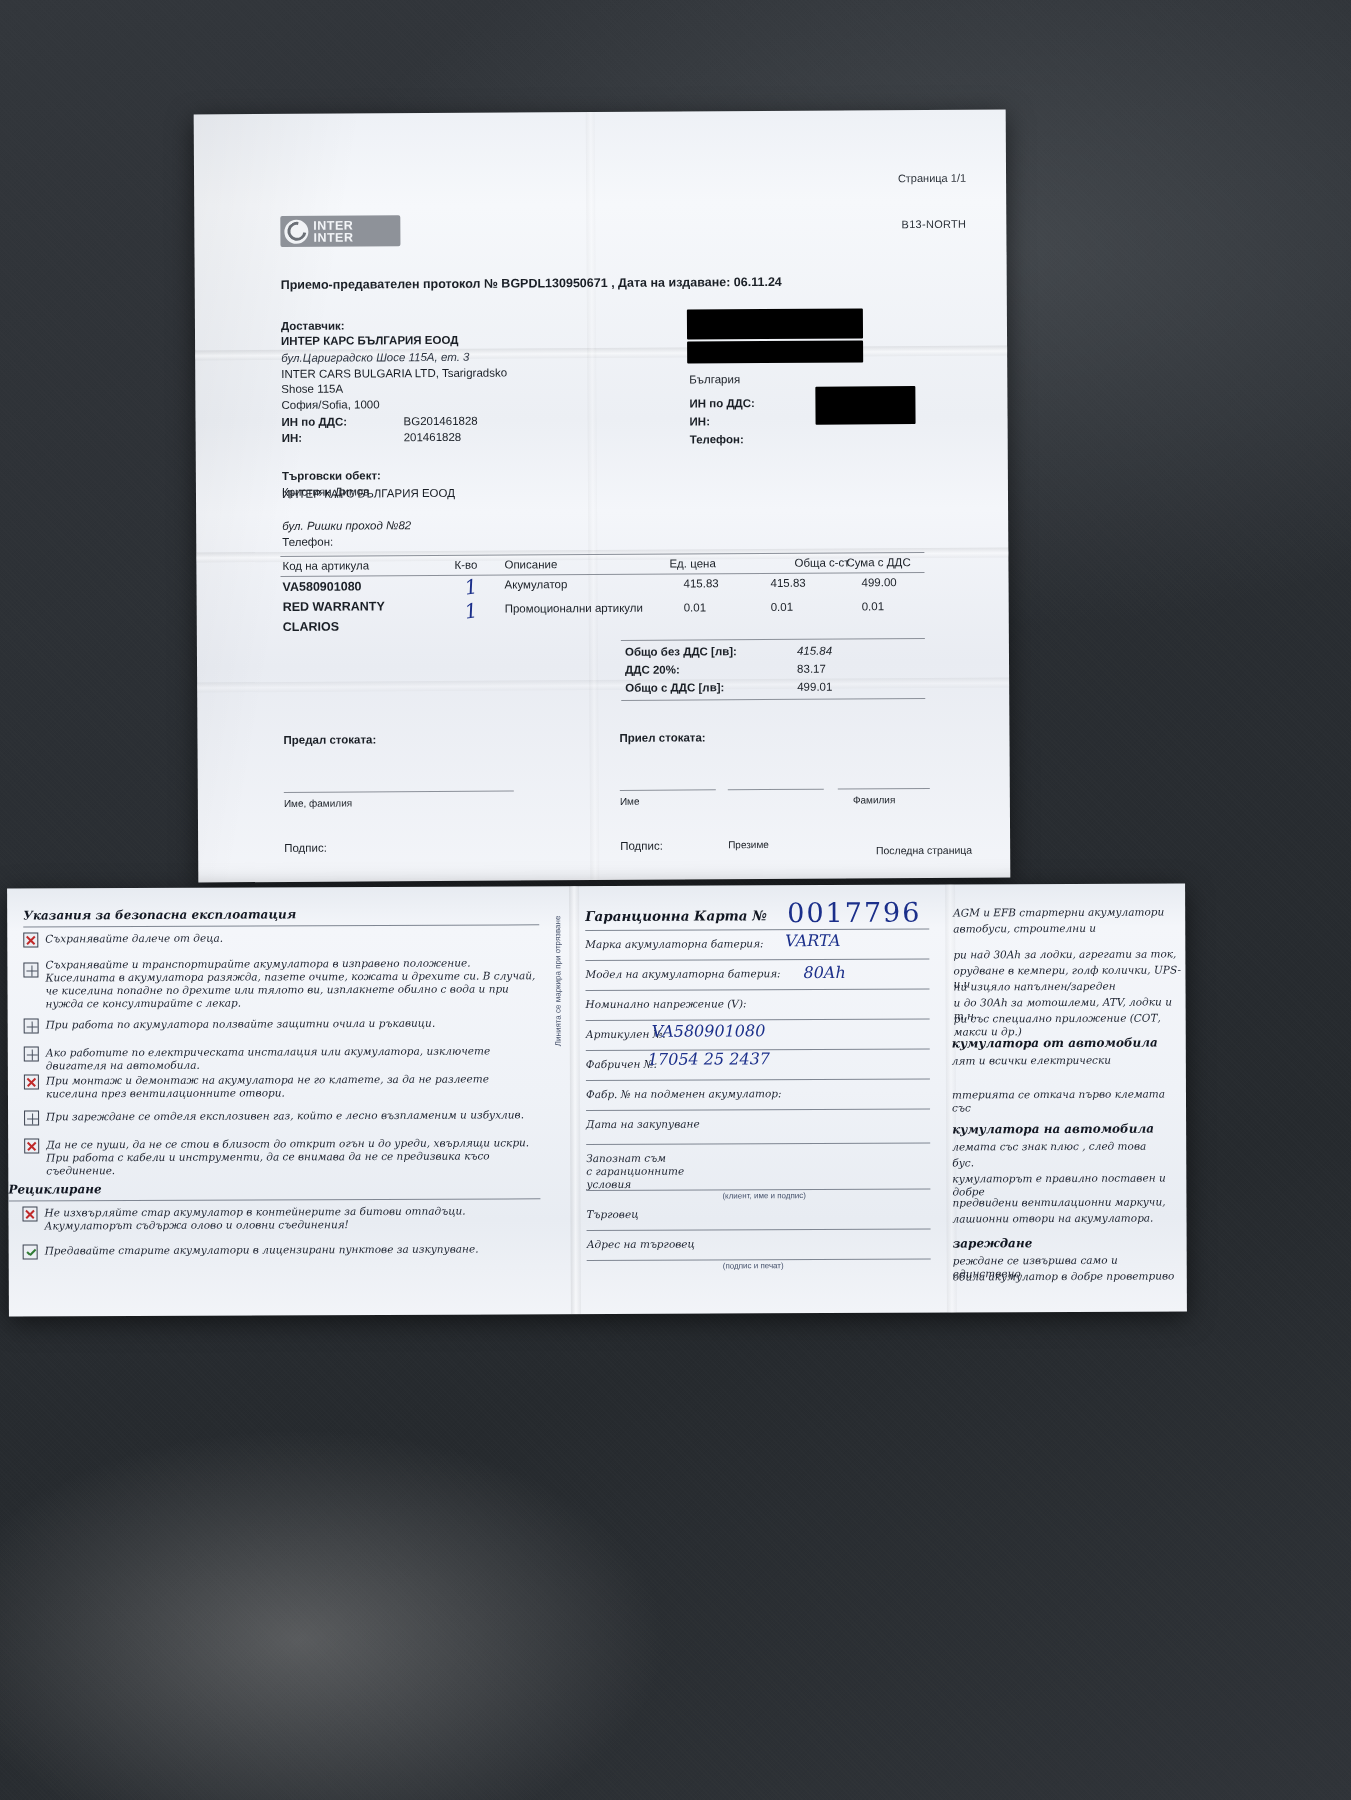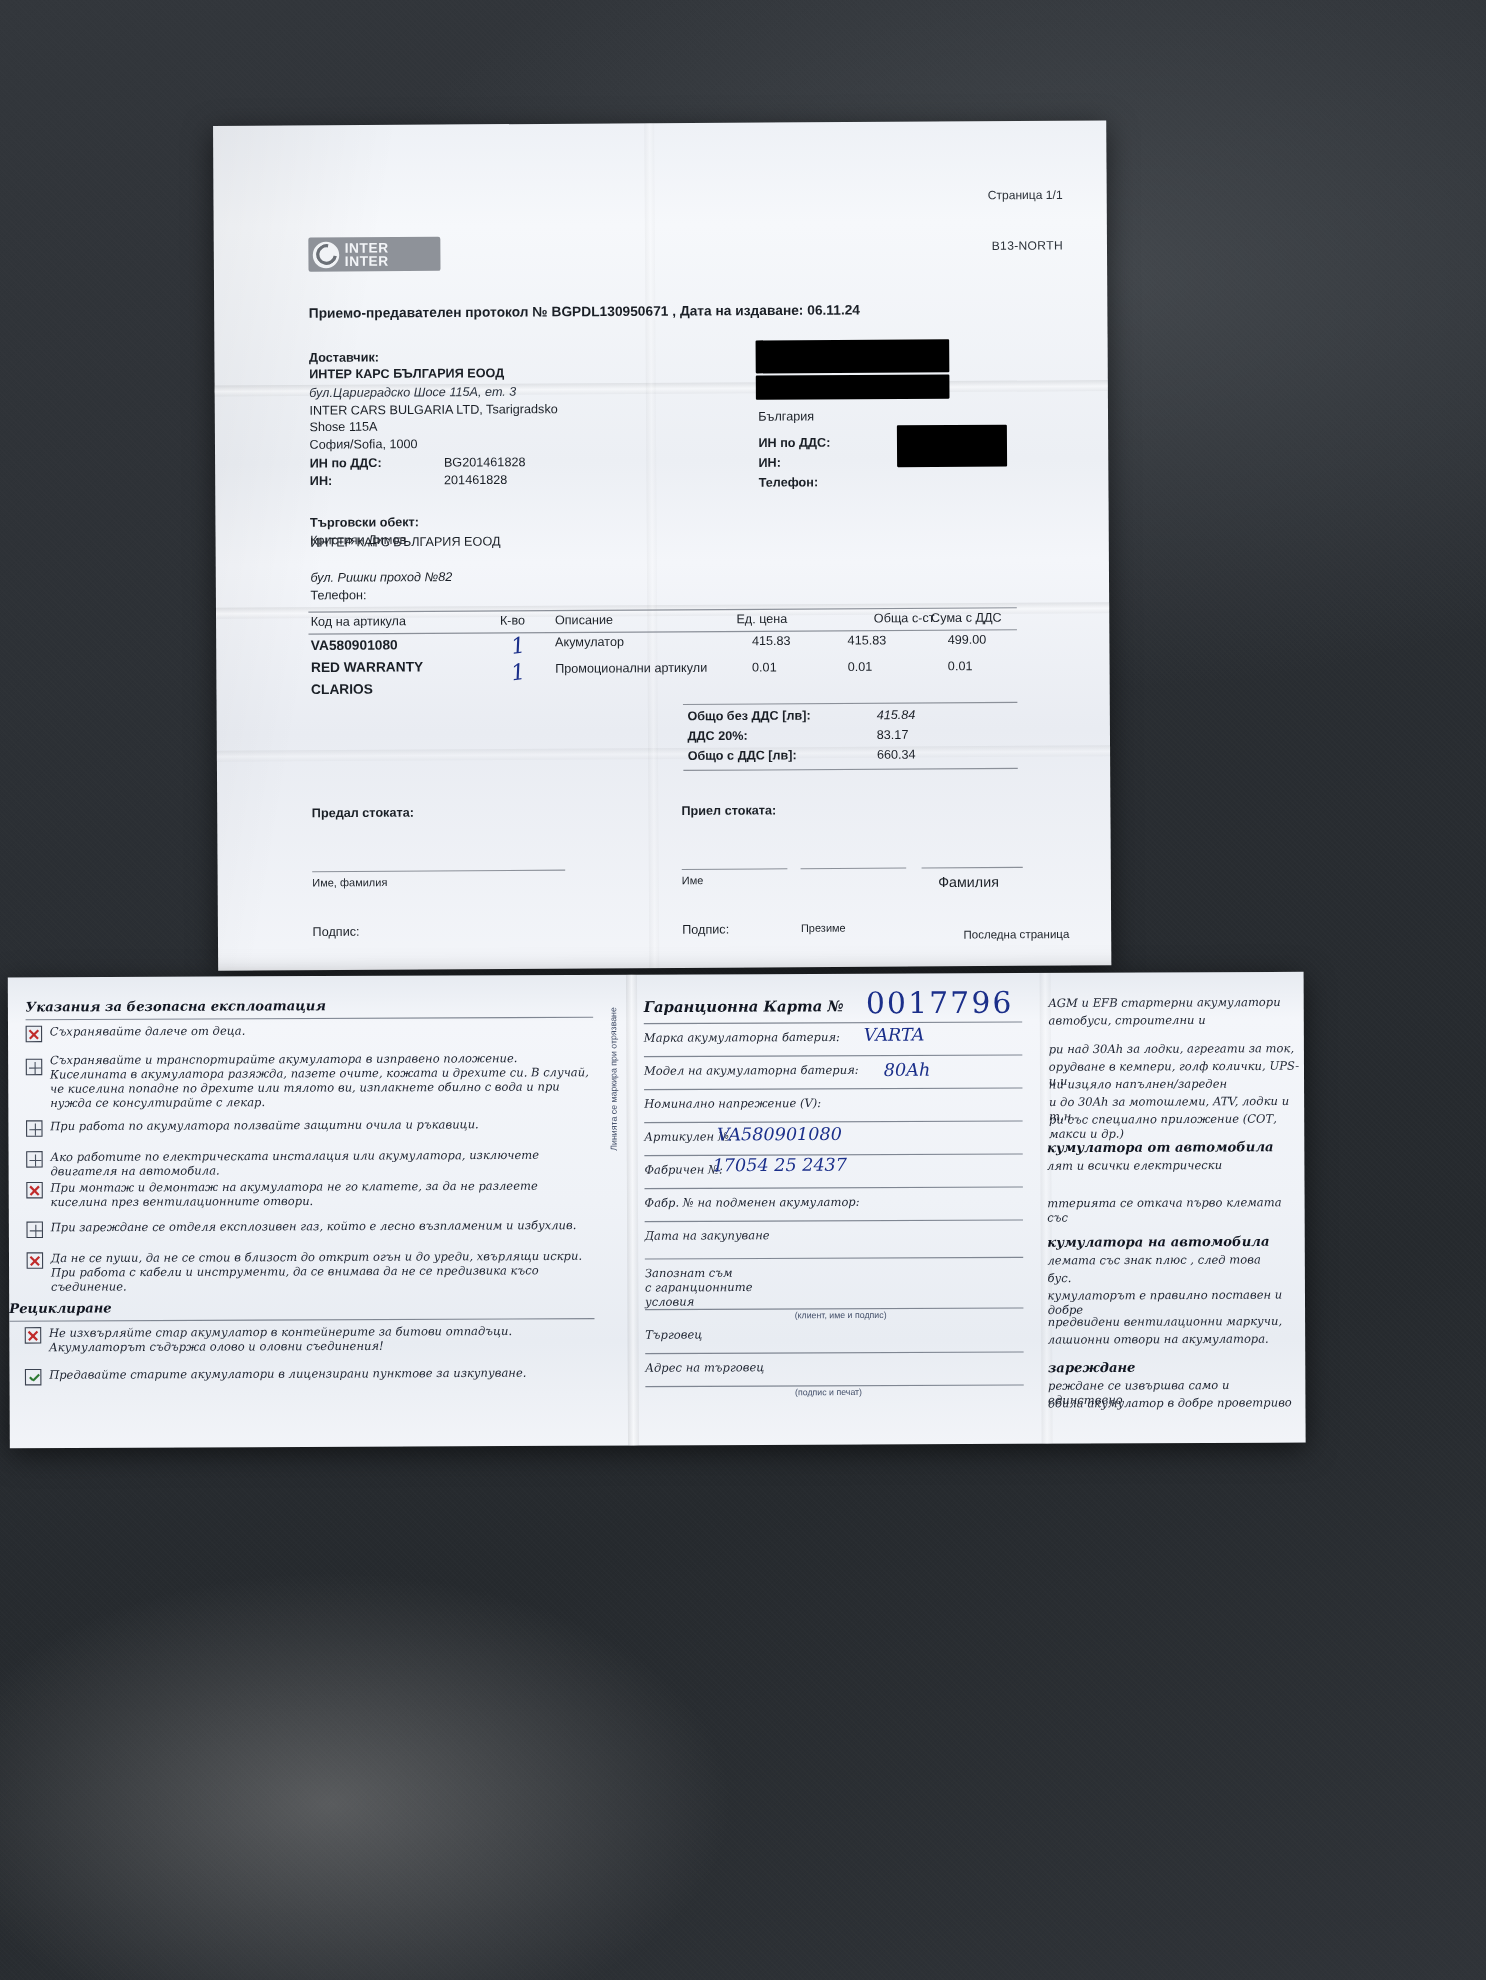--- a/index.html
+++ b/index.html
@@ -254,35 +254,35 @@
     <div class="abs" style="left:487px; top:490px;">0.01</div>
     <div class="abs" style="left:574px; top:490px;">0.01</div>
     <div class="abs" style="left:665px; top:490px;">0.01</div>
 
     <div class="hline" style="left:424px; top:528px; width:304px;"></div>
     <div class="abs b" style="left:428px; top:534px;">Общо без ДДС [лв]:</div>
     <div class="abs" style="left:600px; top:534px;font-style:italic;">415.84</div>
     <div class="abs b" style="left:428px; top:552px;">ДДС 20%:</div>
     <div class="abs" style="left:600px; top:552px;">83.17</div>
     <div class="abs b" style="left:428px; top:570px;">Общо с ДДС [лв]:</div>
-    <div class="abs" style="left:600px; top:570px;">660.34</div>
+    <div class="abs" style="left:600px; top:570px;">499.01</div>
     <div class="hline" style="left:424px; top:588px; width:304px;"></div>
 
     <div class="abs b" style="left:86px; top:620px;">Предал стоката:</div>
     <div class="abs b" style="left:422px; top:620px;">Приел стоката:</div>
 
     <div class="hline" style="left:86px; top:678px; width:230px;"></div>
     <div class="abs" style="left:86px; top:684px; font-size:10px;">Име, фамилия</div>
 
     <div class="hline" style="left:422px; top:678px; width:96px;"></div>
     <div class="hline" style="left:530px; top:678px; width:96px;"></div>
     <div class="hline" style="left:640px; top:678px; width:92px;"></div>
     <div class="abs" style="left:422px; top:684px; font-size:10px;">Име</div>
     <div class="abs" style="left:530px; top:684px; font-size:10px;margin-top:44px;">Презиме</div>
-    <div class="abs" style="left:655px; top:684px; font-size:13px;">Фамилия</div>
+    <div class="abs" style="left:655px; top:684px; font-size:10px;">Фамилия</div>
 
     <div class="abs" style="left:86px; top:728px;">Подпис:</div>
     <div class="abs" style="left:422px; top:728px;">Подпис:</div>
     <div class="abs" style="right:38px; top:734px; font-size:10.5px;">Последна страница</div>
   </div>
 </div>
 
 <div class="paper" id="warranty">
   <div class="wcrease" style="left:562px"></div>
   <div class="wcrease" style="left:938px; opacity:.45"></div>

